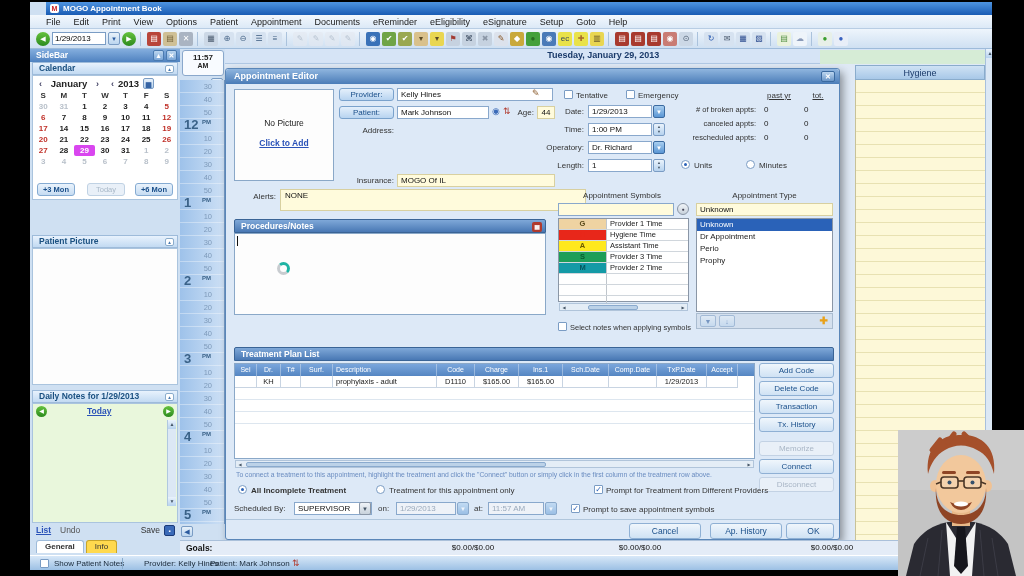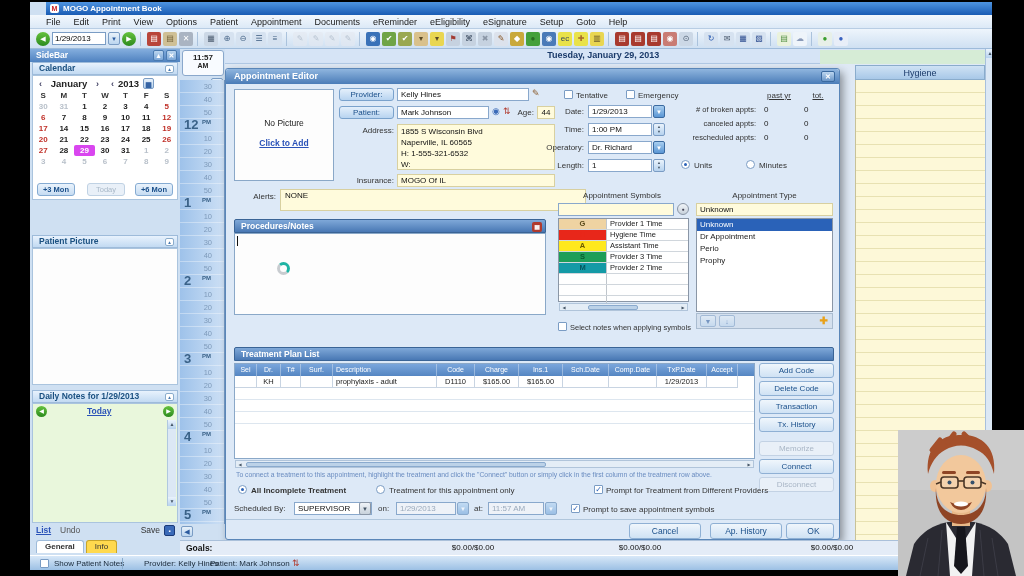--- a/index.html
+++ b/index.html
@@ -460,38 +460,31 @@
         <span>Appointment Editor</span>
         <span class="dlg-x">✕</span>
       </div>
 
       <div class="picbox">
         <div style="margin-top:28px;">No Picture</div>
         <div class="link" style="margin-top:10px;">Click to Add</div>
       </div>
 
       <span class="lblbtn" style="left:113px;top:19px;">Provider:</span>
-      <span class="wfield" style="left:171px;top:19px;width:132px;">Kelly Hines</span>
+      <span class="wfield" style="left:171px;top:19px;width:156px;">Kelly Hines</span>
       <span style="position:absolute;left:306px;top:19px;font-size:9px;color:#8a5a2a;">✎</span>
 
       <span class="lblbtn" style="left:113px;top:37px;">Patient:</span>
       <span class="wfield" style="left:171px;top:37px;width:92px;">Mark Johnson</span>
       <span style="position:absolute;left:266px;top:37px;font-size:9px;color:#3a6ab8;">◉</span>
       <span style="position:absolute;left:277px;top:37px;font-size:9px;color:#b03a2e;">⇅</span>
       <span class="flabel" style="left:288px;top:39px;width:20px;">Age:</span>
       <span class="yfield" style="left:311px;top:37px;width:18px;height:13px;line-height:12px;text-align:center;">44</span>
 
       <span class="flabel" style="left:113px;top:57px;width:55px;">Address:</span>
-      <div class="yfield" style="left:171px;top:55px;width:158px;height:46px;padding:1px 3px;line-height:11px;">
-
-      <div>1855 S Wisconsin Blvd</div>
-          <div>Naperville, IL 60565</div>
-          <div>H: 1-555-321-6532</div>
-          <div>W:</div>
-        </div>
 
       <span class="flabel" style="left:113px;top:107px;width:55px;">Insurance:</span>
       <span class="yfield" style="left:171px;top:105px;width:158px;height:13px;line-height:12px;padding-left:3px;">MOGO Of IL</span>
 
       <span class="flabel" style="left:14px;top:123px;width:36px;">Alerts:</span>
       <span class="yfield" style="left:54px;top:120px;width:306px;height:22px;line-height:12px;padding-left:4px;">NONE</span>
 
       <span class="cb" style="left:338px;top:21px;"></span>
       <span class="flabel" style="left:350px;top:22px;text-align:left;">Tentative</span>
       <span class="cb" style="left:400px;top:21px;"></span>

